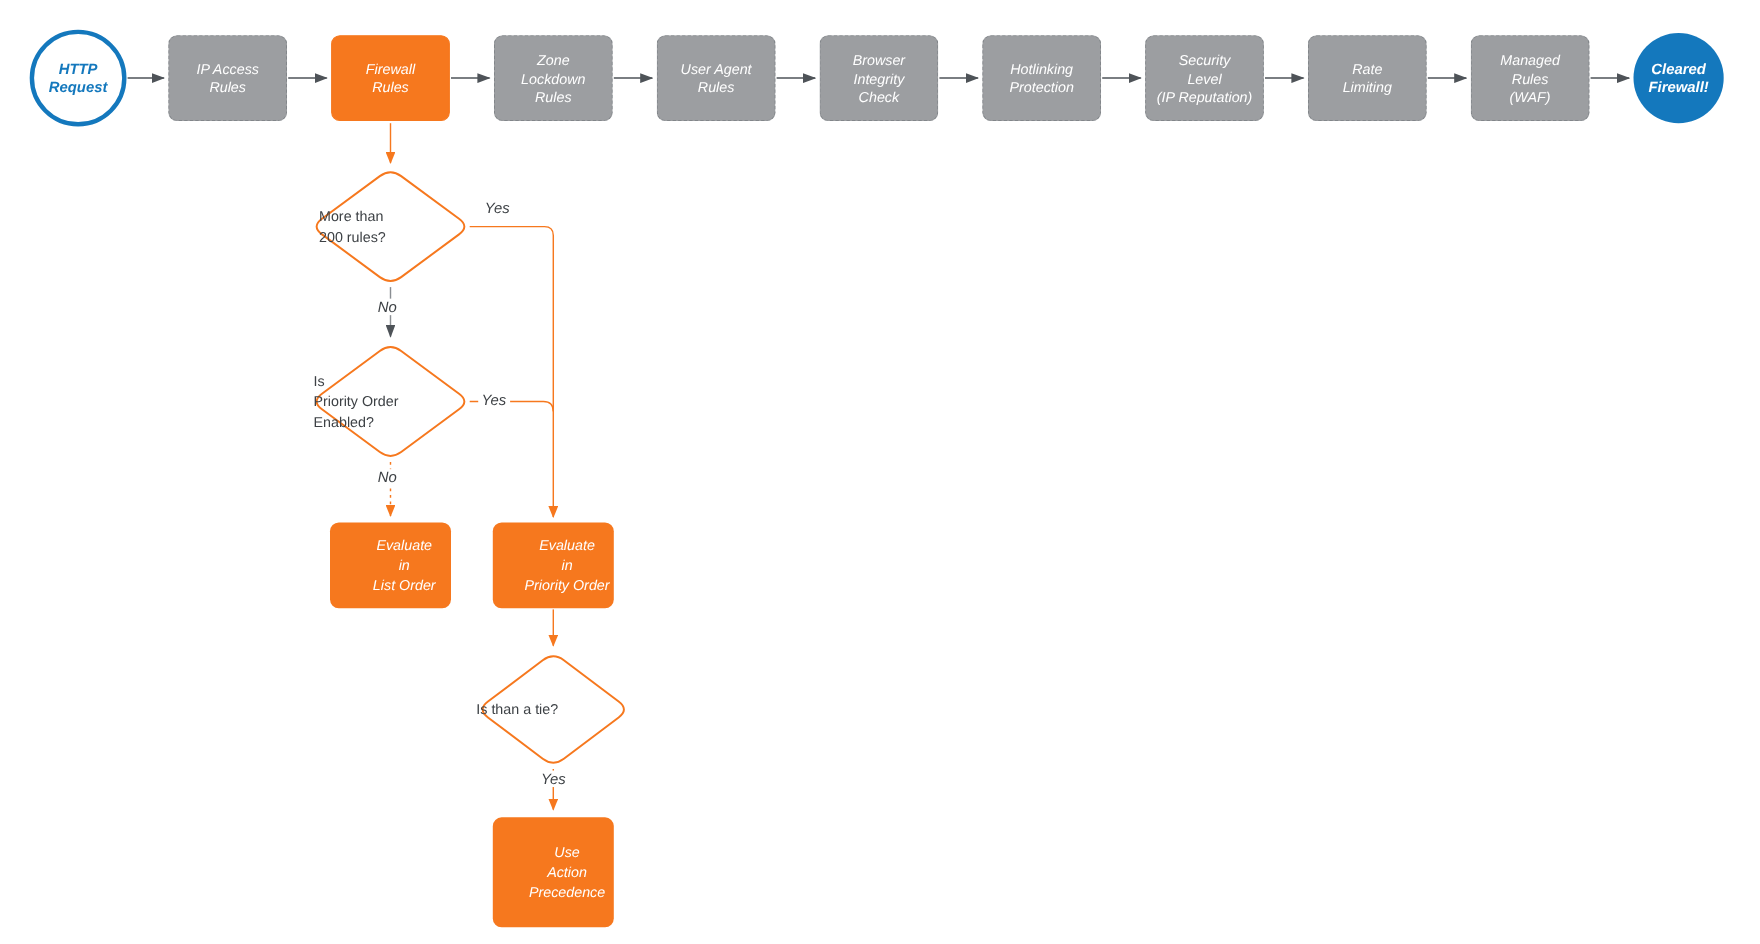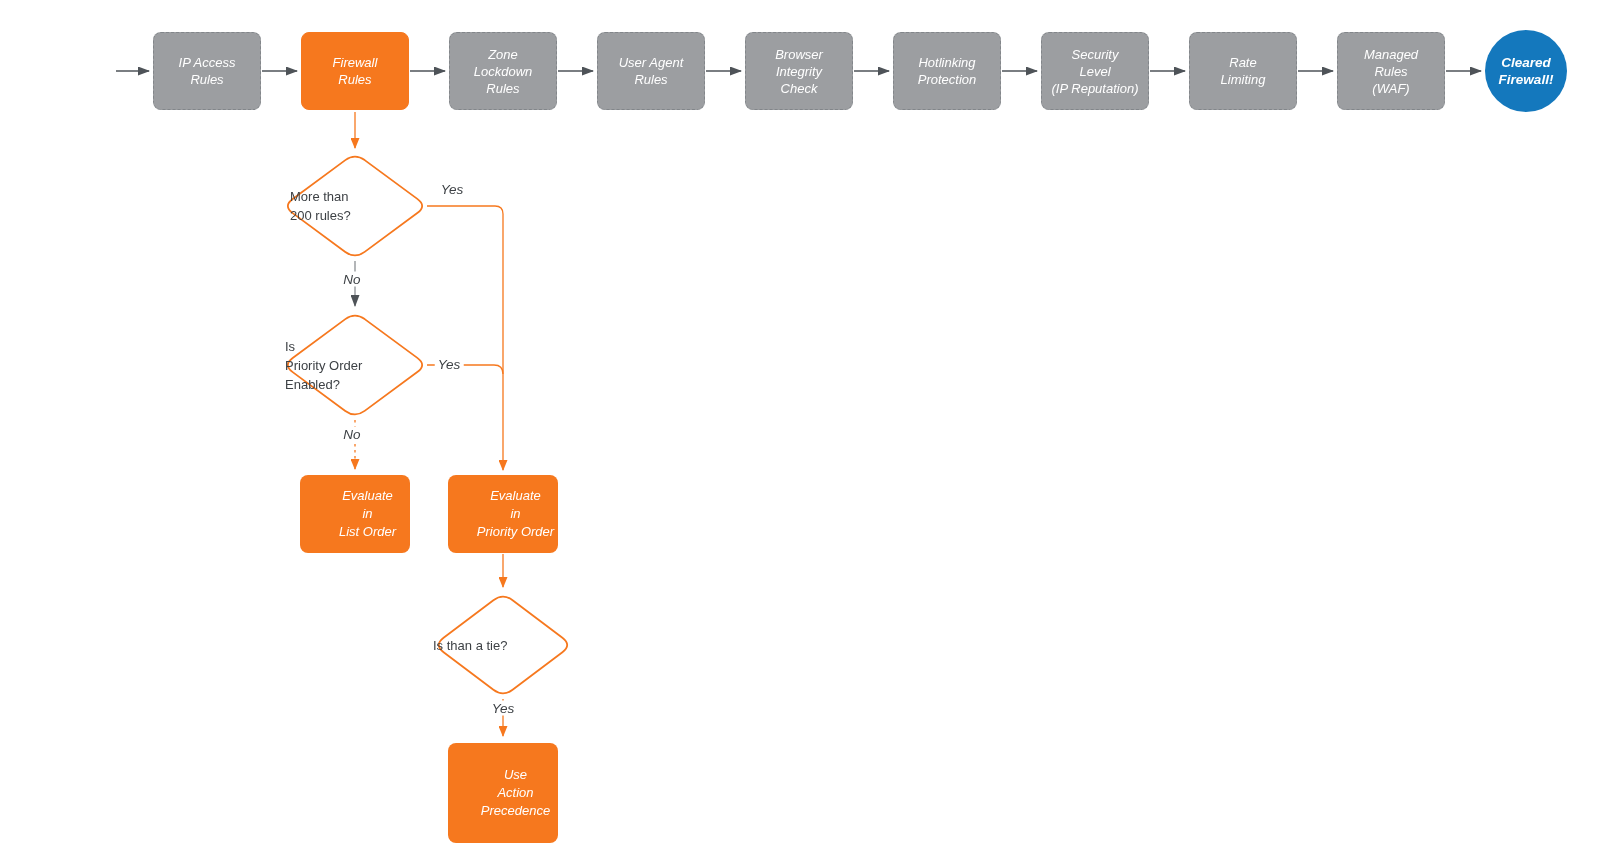--- a/index.html
+++ b/index.html
@@ -102,20 +102,24 @@
       <path class="edge-orange" marker-end="url(#ah-orange)" d="M503 699 V736"></path>
     </g>
 
     <g>
       <path class="diamond-shape" d="M364.7 160.1 L417.3 198.9 Q427 206 417.3 213.1 L364.7 251.9 Q355 259 345.3 251.9 L292.7 213.1 Q283 206 292.7 198.9 L345.3 160.1 Q355 153 364.7 160.1 Z"></path>
       <path class="diamond-shape" d="M364.7 319.1 L417.3 357.9 Q427 365 417.3 372.1 L364.7 410.9 Q355 418 345.3 410.9 L292.7 372.1 Q283 365 292.7 357.9 L345.3 319.1 Q355 312 364.7 319.1 Z"></path>
       <path class="diamond-shape" d="M512.6 600.2 L562.4 637.8 Q572 645 562.4 652.2 L512.6 689.8 Q503 697 493.4 689.8 L443.6 652.2 Q434 645 443.6 637.8 L493.4 600.2 Q503 593 512.6 600.2 Z"></path>
     </g>
   </svg>
 
+  <div class="node circle start">
+    <span class="lbl">HTTP
+Request</span>
+  </div>
 
   <div class="node stage" style="left:153px">
     <span class="lbl">IP Access
 Rules</span>
   </div>
   <div class="node stage accent" style="left:301px">
     <span class="lbl">Firewall
 Rules</span>
   </div>
   <div class="node stage" style="left:449px">

